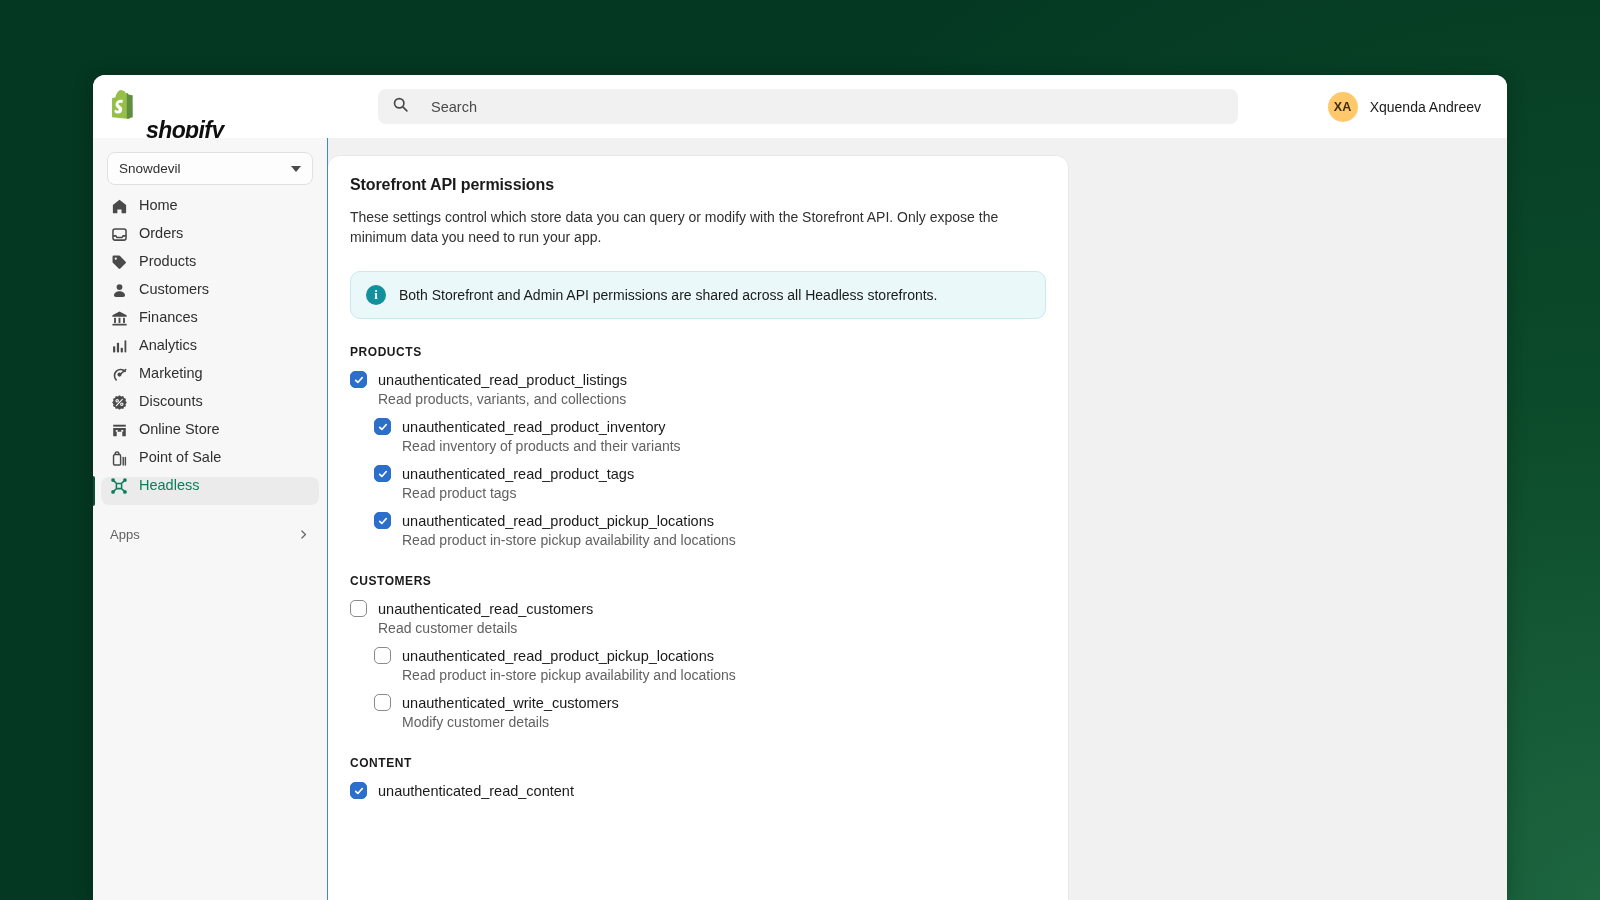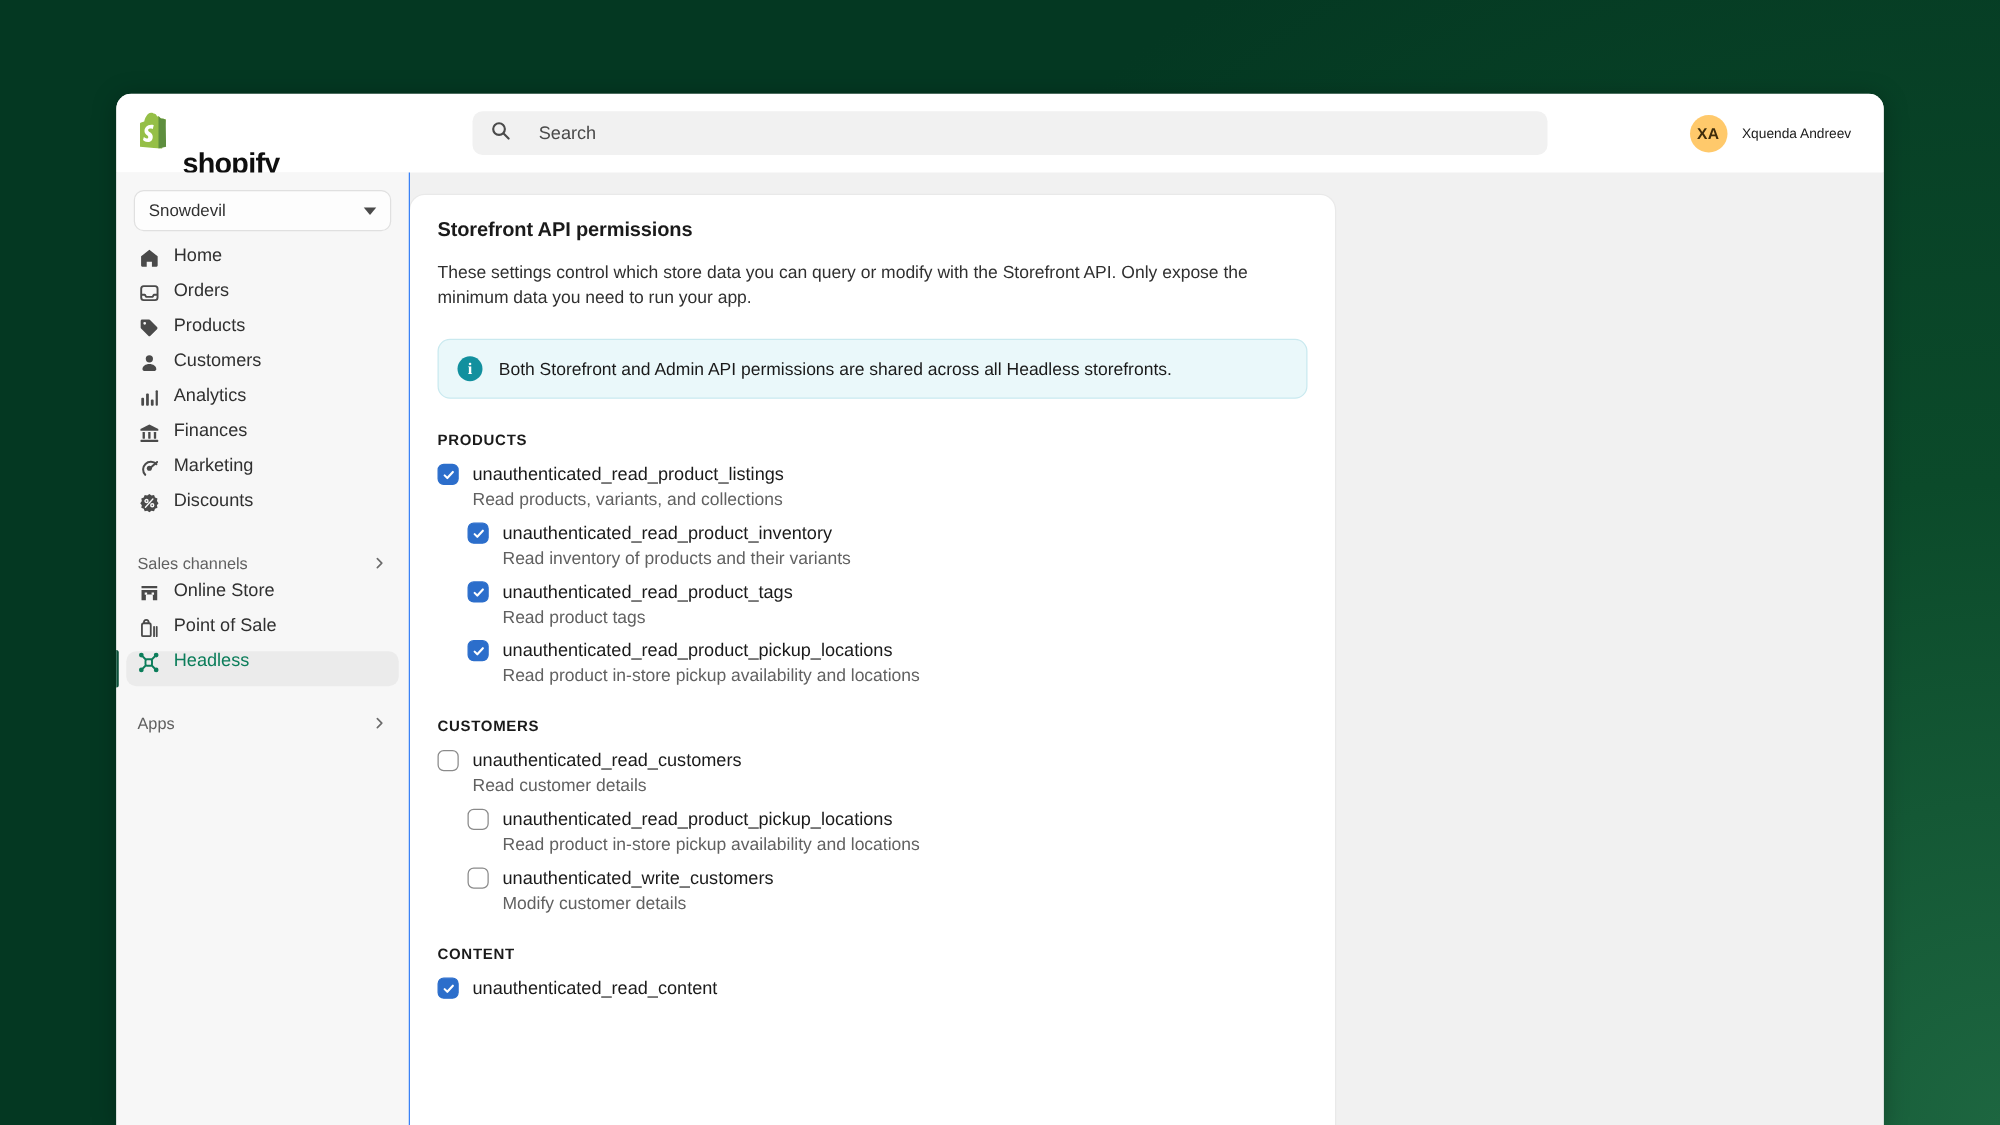--- a/index.html
+++ b/index.html
@@ -45,20 +45,21 @@
   .brand {
     display: flex;
     align-items: center;
     gap: 8px;
     width: 230px;
   }
   .brand-logo { display: block; }
   .brand-word {
     font-size: 23px;
     font-weight: bold;
+    font-style: italic;
     letter-spacing: -0.6px;
     color: #0f0f0f;
     margin-top: 47px;
   }
 
   .search-wrap {
     flex: 0 0 auto;
     width: 860px;
     margin-left: 36px;
   }
@@ -92,21 +93,21 @@
     background: #ffc96b;
     color: #3f2c0a;
     font-size: 12.5px;
     font-weight: bold;
     display: flex;
     align-items: center;
     justify-content: center;
     letter-spacing: .3px;
   }
   .user-name {
-    font-size: 11px;
+    font-size: 14px;
     color: #1a1a1a;
   }
 
   
   .body-split {
     flex: 1;
     display: flex;
     min-height: 0;
   }
 
@@ -388,71 +389,63 @@
               <circle cx="10" cy="5.9" r="3.4"></circle>
               <path d="M10 10.8c-3.6 0-6.5 2.1-6.5 4.7 0 1.4 1 2 2.2 2h8.6c1.2 0 2.2-.6 2.2-2 0-2.6-2.9-4.7-6.5-4.7z"></path>
             </svg>
           </span>
           <span class="nav-label">Customers</span>
         </div>
 
         <div class="nav-item">
           <span class="nav-icon">
             <svg width="17" height="17" viewBox="0 0 20 20" fill="currentColor">
-              <rect x="2.4" y="9.6" width="2.6" height="7.6" rx=".9"></rect>
-              <rect x="6.9" y="5.6" width="2.6" height="11.6" rx=".9"></rect>
-              <rect x="11.4" y="11.4" width="2.6" height="5.8" rx=".9"></rect>
-              <rect x="15.9" y="2.6" width="2.1" height="14.6" rx=".9"></rect>
-            </svg>
-          </span>
-          <span class="nav-label">Analytics</span>
-        </div>
-
-        <div class="nav-item">
-          <span class="nav-icon">
-            <svg width="17" height="17" viewBox="0 0 20 20" fill="currentColor">
               <path d="M10 1.8L1.6 6.1v1.7h16.8V6.1L10 1.8z"></path>
               <rect x="3.6" y="9" width="2.2" height="6.2" rx=".4"></rect>
               <rect x="8.9" y="9" width="2.2" height="6.2" rx=".4"></rect>
               <rect x="14.2" y="9" width="2.2" height="6.2" rx=".4"></rect>
               <rect x="1.6" y="16.3" width="16.8" height="2" rx=".6"></rect>
             </svg>
           </span>
           <span class="nav-label">Finances</span>
         </div>
 
         <div class="nav-item">
           <span class="nav-icon">
+            <svg width="17" height="17" viewBox="0 0 20 20" fill="currentColor">
+              <rect x="2.4" y="9.6" width="2.6" height="7.6" rx=".9"></rect>
+              <rect x="6.9" y="5.6" width="2.6" height="11.6" rx=".9"></rect>
+              <rect x="11.4" y="11.4" width="2.6" height="5.8" rx=".9"></rect>
+              <rect x="15.9" y="2.6" width="2.1" height="14.6" rx=".9"></rect>
+            </svg>
+          </span>
+          <span class="nav-label">Analytics</span>
+        </div>
+
+        <div class="nav-item">
+          <span class="nav-icon">
             <svg width="17" height="17" viewBox="0 0 20 20" fill="none" stroke="currentColor" stroke-width="1.9">
               <path d="M16.6 6.3A7.2 7.2 0 106.1 16.3" stroke-linecap="round"></path>
               <path d="M11.3 9.4l6-5.2" stroke-linecap="round"></path>
               <circle cx="10" cy="10.1" r="2.4" fill="currentColor" stroke="none"></circle>
             </svg>
           </span>
           <span class="nav-label">Marketing</span>
         </div>
 
         <div class="nav-item">
           <span class="nav-icon">
             <svg width="17" height="17" viewBox="0 0 20 20" fill="currentColor">
               <path d="M10 1.4l2 1.5 2.4-.5.9 2.3 2.3.9-.5 2.4 1.5 2-1.5 2 .5 2.4-2.3.9-.9 2.3-2.4-.5-2 1.5-2-1.5-2.4.5-.9-2.3-2.3-.9.5-2.4-1.5-2 1.5-2-.5-2.4 2.3-.9.9-2.3 2.4.5 2-1.5z"></path>
               <path d="M7.3 6.6a1.4 1.4 0 100 2.8 1.4 1.4 0 000-2.8zm5.4 4a1.4 1.4 0 100 2.8 1.4 1.4 0 000-2.8zM13.3 6.2l-7 7.6" stroke="#f7f7f7" stroke-width="1.3" fill="none" stroke-linecap="round"></path>
             </svg>
           </span>
           <span class="nav-label">Discounts</span>
         </div>
 
-        <div class="nav-section">
-          <span class="sec-label">Sales channels</span>
-          <span class="chev">
-            <svg width="13" height="13" viewBox="0 0 20 20" fill="none" stroke="currentColor" stroke-width="2" stroke-linecap="round" stroke-linejoin="round">
-              <path d="M7.5 4.5l5.5 5.5-5.5 5.5"></path>
-            </svg>
-          </span>
-        </div>
 
         <div class="nav-item">
           <span class="nav-icon">
             <svg width="17" height="17" viewBox="0 0 20 20" fill="currentColor">
               <path d="M2.6 3.2h14.8v2.3H2.6z"></path>
               <path d="M2.6 7v9.8h4.1v-4.4a1 1 0 011-1h4.6a1 1 0 011 1v4.4h4.1V7H2.6zm3 2.4h2.3v2.2H5.6V9.4zm6.5 0h2.3v2.2h-2.3V9.4z"></path>
             </svg>
           </span>
           <span class="nav-label">Online Store</span>
         </div>

